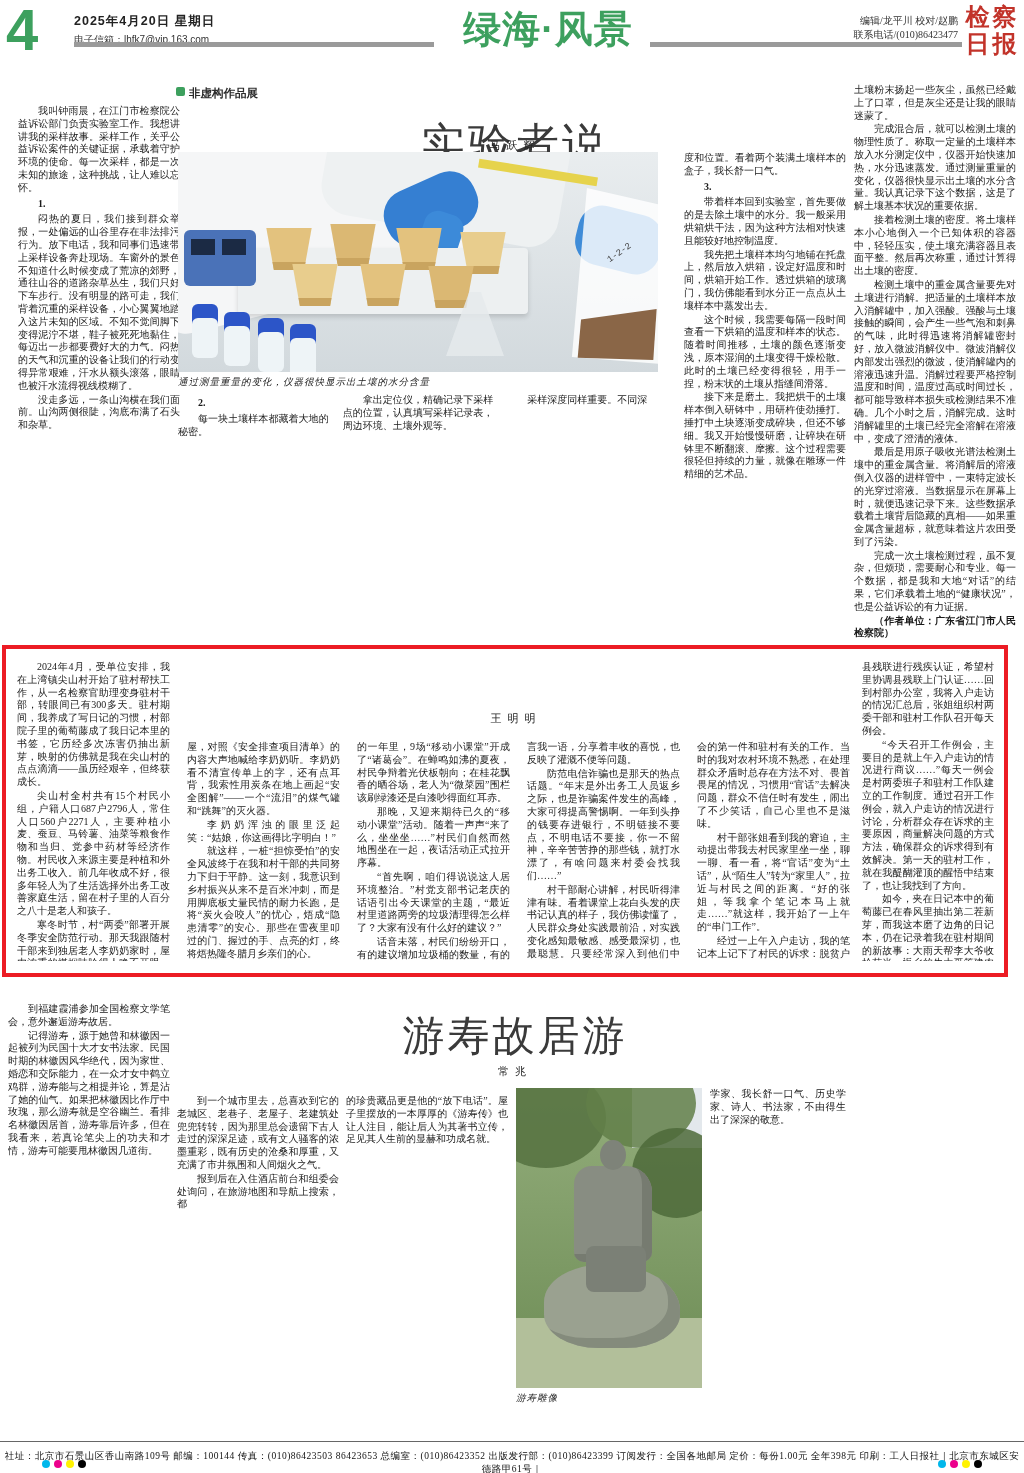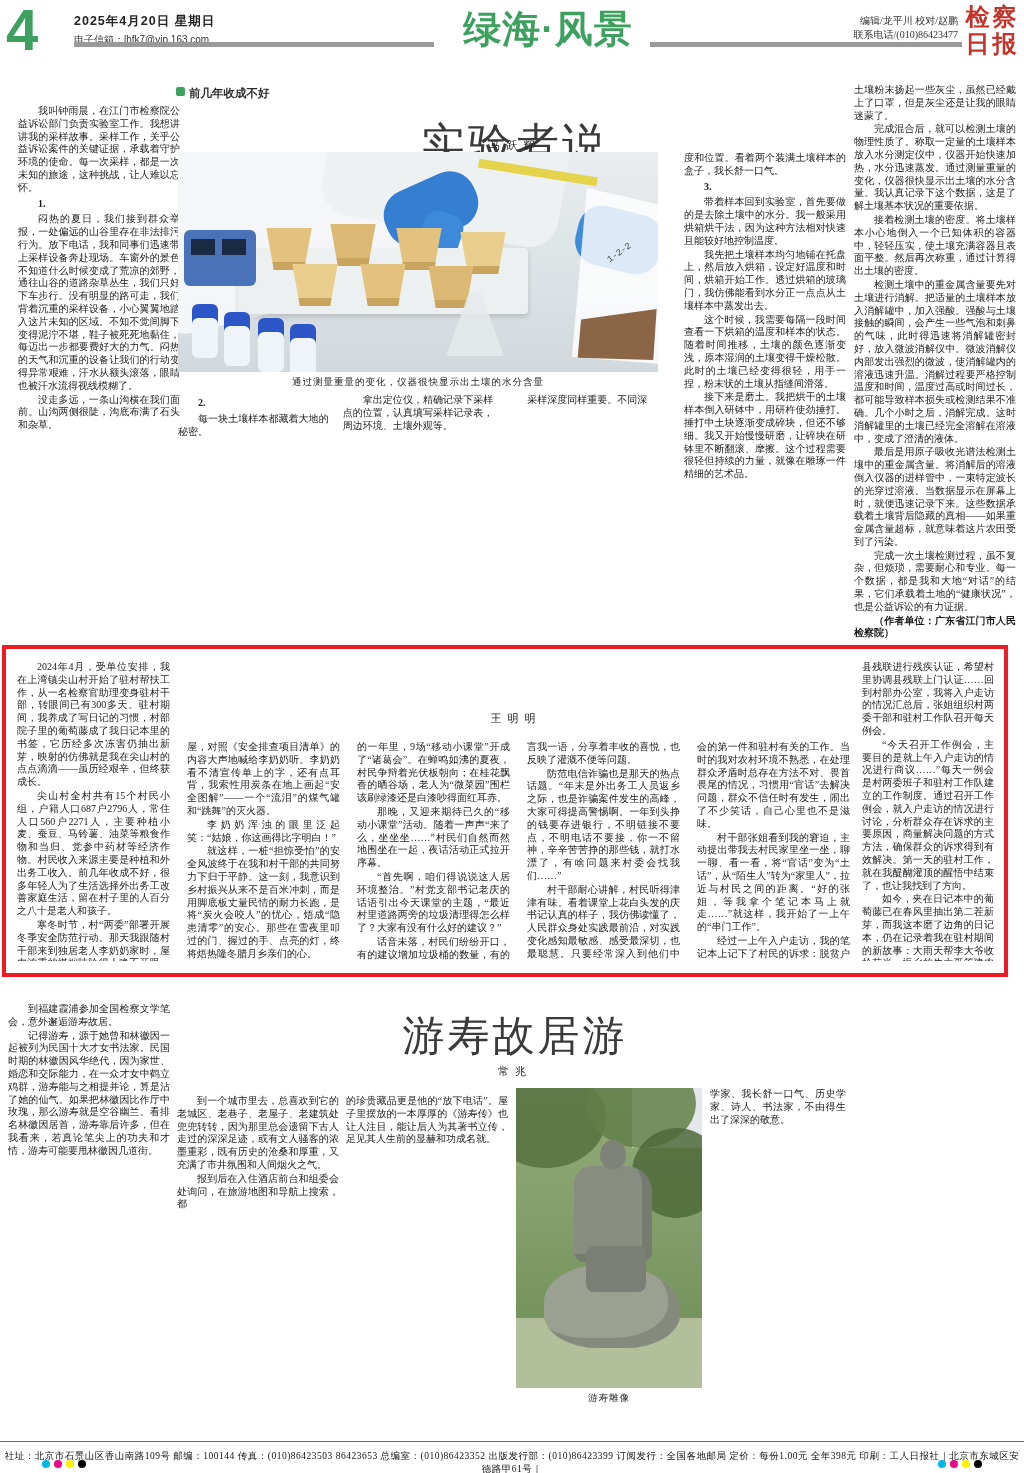--- a/index.html
+++ b/index.html
@@ -24,21 +24,21 @@
   
   .headline{position:absolute;text-align:center;font-family:"Liberation Sans",sans-serif;
         font-weight:300;color:#3a3a3a;letter-spacing:3px;}
   .byline{position:absolute;text-align:center;font-size:11px;color:#222;letter-spacing:6px;}
   .col{position:absolute;font-size:10px;line-height:12.8px;overflow:hidden;
         text-align:justify;text-justify:inter-ideograph;}
   .col p{margin:0 0 1px 0;text-indent:2em;}
   .col p.cont{text-indent:0;}
   .col p.sec{font-weight:bold;text-indent:2em;margin:3px 0;}
   .col p.credit{font-weight:bold;}
-  .caption{position:absolute;text-align:center;font-size:9.5px;
+  .caption{position:absolute;font-size:9.5px;font-style:italic;
         color:#222;letter-spacing:1px;}
   .label{position:absolute;font-size:11.5px;font-weight:bold;color:#2c2c2c;
         font-family:"Liberation Sans",sans-serif;}
   .label .sq{display:inline-block;width:9px;height:9px;border-radius:2px;vertical-align:1px;margin-right:4px;}
   
   .redbox{position:absolute;left:2px;top:645px;width:998px;height:324px;border:4px solid #ec1c24;}
   
   .photoA{position:absolute;overflow:hidden;background:linear-gradient(#e9edef,#d2d9dd);}
   .photoA .coat{position:absolute;left:-40px;top:-60px;width:330px;height:210px;background:#f5f6f7;transform:rotate(-14deg);border-radius:24px;}
   .photoA .coat2{position:absolute;left:150px;top:-70px;width:240px;height:150px;background:#eef1f2;transform:rotate(10deg);border-radius:30px;}
@@ -92,21 +92,21 @@
     <div>联系电话/(010)86423477</div>
   </div>
   <div class="logo">
     <span>检</span>
       <span>察</span>
       <span>日</span>
       <span>报</span>
   </div>
 
   <div class="label" style="left:176px;top:86px;">
-    <span class="sq" style="background:#3da05e"></span><span>前几年收成不好</span>
+    <span class="sq" style="background:#3da05e"></span><span>非虚构作品展</span>
   </div>
   <div class="headline" style="left:350px;top:80px;width:330px;font-size:44px;margin-top:35px;">实验者说</div>
   <div class="byline" style="left:350px;top:138px;width:330px;">马跃辉</div>
 
   <div class="col" style="left:18px;top:84px;width:162px;height:556px;margin-top:21px;">
       <p>我叫钟雨晨，在江门市检察院公益诉讼部门负责实验室工作。我想讲讲我的采样故事。采样工作，关乎公益诉讼案件的关键证据，承载着守护环境的使命。每一次采样，都是一次未知的旅途，这种挑战，让人难以忘怀。</p>
       <p class="sec">1.</p>
       <p>闷热的夏日，我们接到群众举报，一处偏远的山谷里存在非法排污行为。放下电话，我和同事们迅速带上采样设备奔赴现场。车窗外的景色不知道什么时候变成了荒凉的郊野，通往山谷的道路杂草丛生，我们只好下车步行。没有明显的路可走，我们背着沉重的采样设备，小心翼翼地踏入这片未知的区域。不知不觉间脚下变得泥泞不堪，鞋子被死死地黏住，每迈出一步都要费好大的力气。闷热的天气和沉重的设备让我们的行动变得异常艰难，汗水从额头滚落，眼睛也被汗水流得视线模糊了。</p>
       <p>没走多远，一条山沟横在我们面前。山沟两侧很陡，沟底布满了石头和杂草。</p>
     </div>

